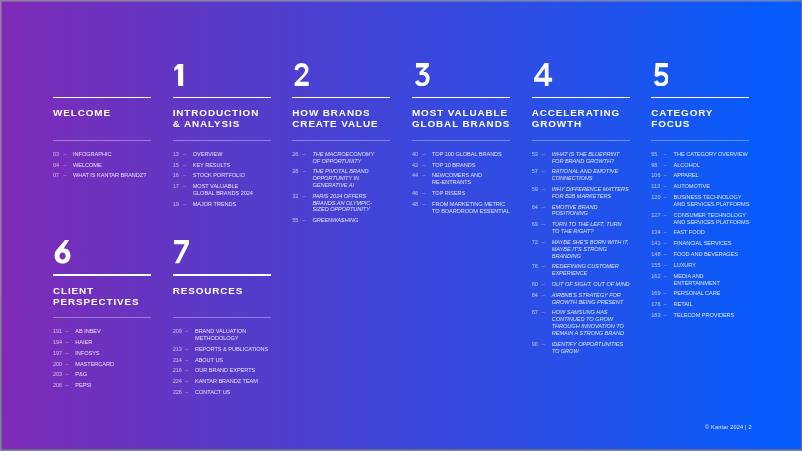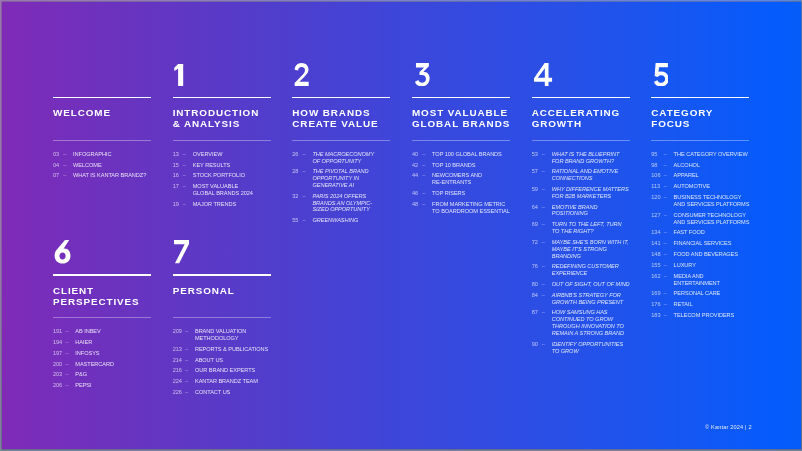--- a/index.html
+++ b/index.html
@@ -359,21 +359,21 @@
   </li>
         </ul>
   </div>
       <div class="col" style="left: 170.66px; top: 0px;">
     <div class="num" style="left: 1px; top: 238.3px;">
           <svg width="15.50" height="23.25" viewBox="0 0 48 72">
             <path d="M0 0 L47 0 L47 11 L16 72 L3 72 L33 13 L0 13 Z" fill="#ffffff"></path>
           </svg>
         </div>
     <div class="rule-top" style="top: 272.4px;"></div>
-    <div class="title" style="top: 282.579px;">PERSONAL</div>
+    <div class="title" style="top: 282.579px;">RESOURCES</div>
     <div class="rule-bot" style="top: 314.9px;"></div>
     <ul style="top: 326.111px;">
           <li style="padding-left: 22.3px;">
     <span class="pg">209</span>
     <span class="dash" style="left: 12.4px;">–</span>
     <span class="tt">BRAND VALUATION<br>METHODOLOGY</span>
   </li>
           <li style="padding-left: 22.3px;">
     <span class="pg">213</span>
     <span class="dash" style="left: 12.4px;">–</span>

